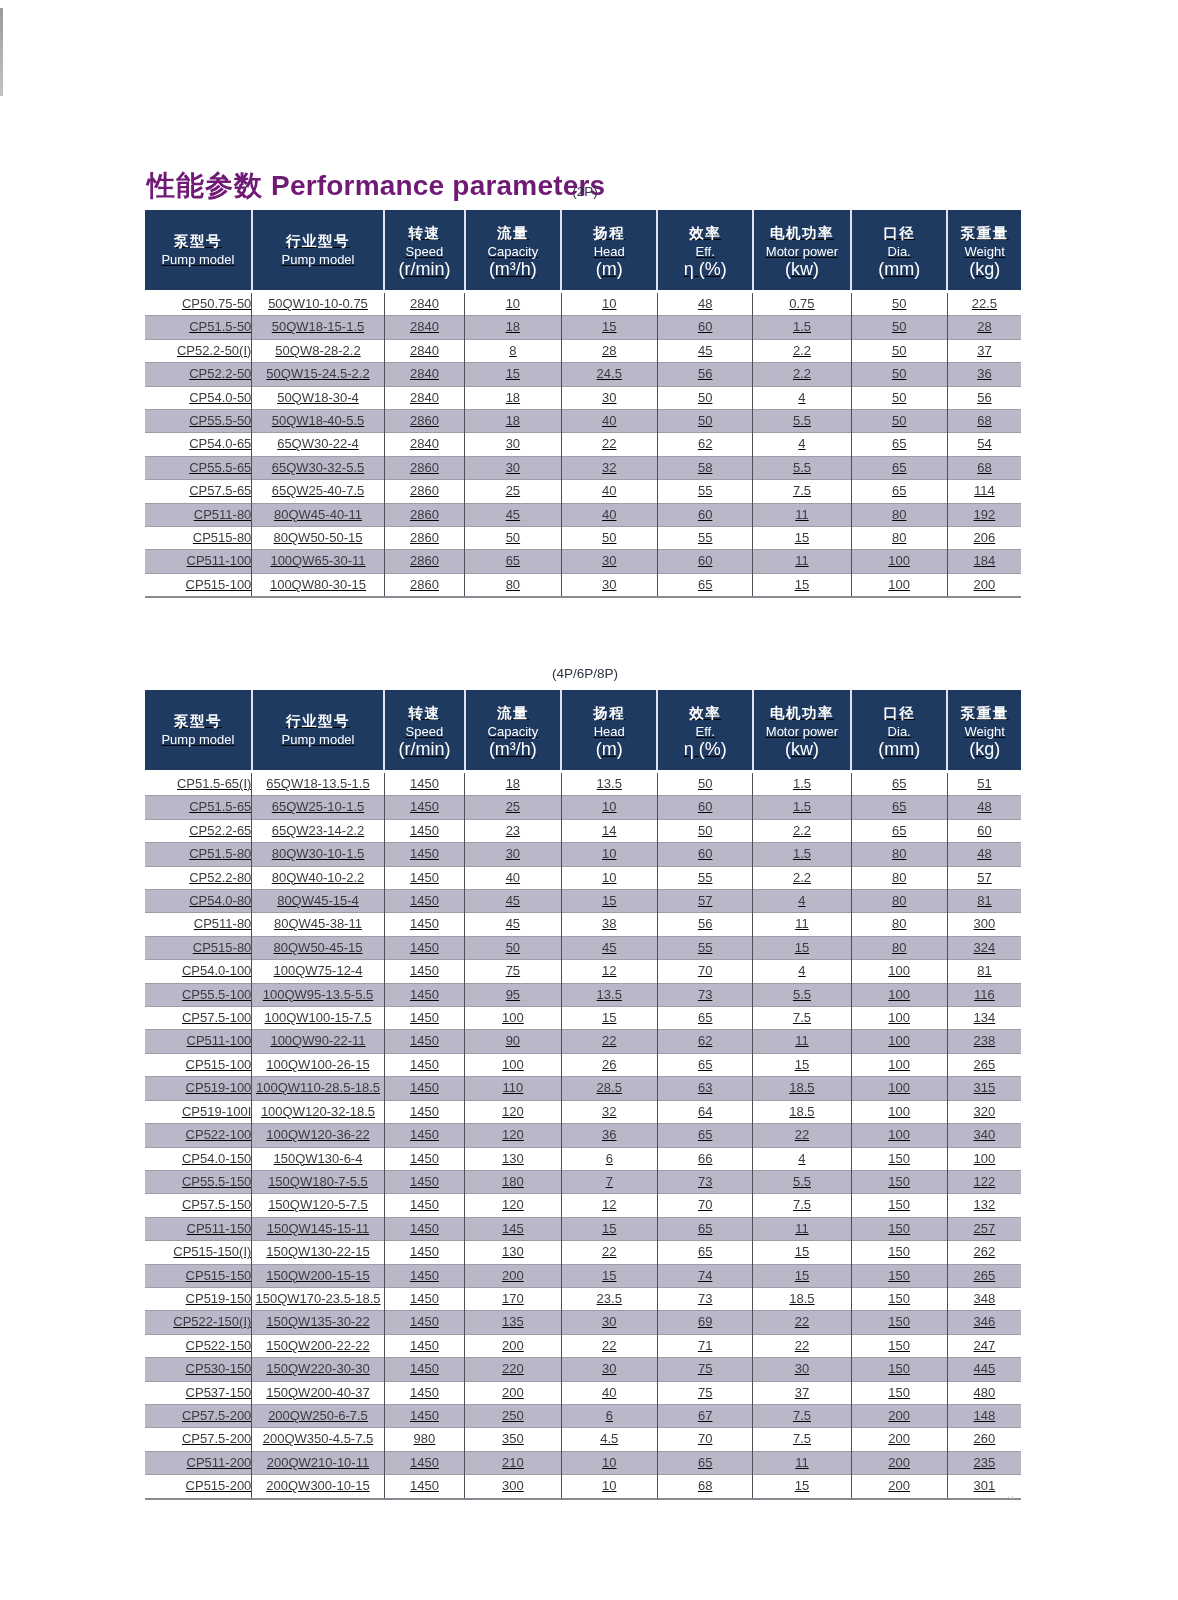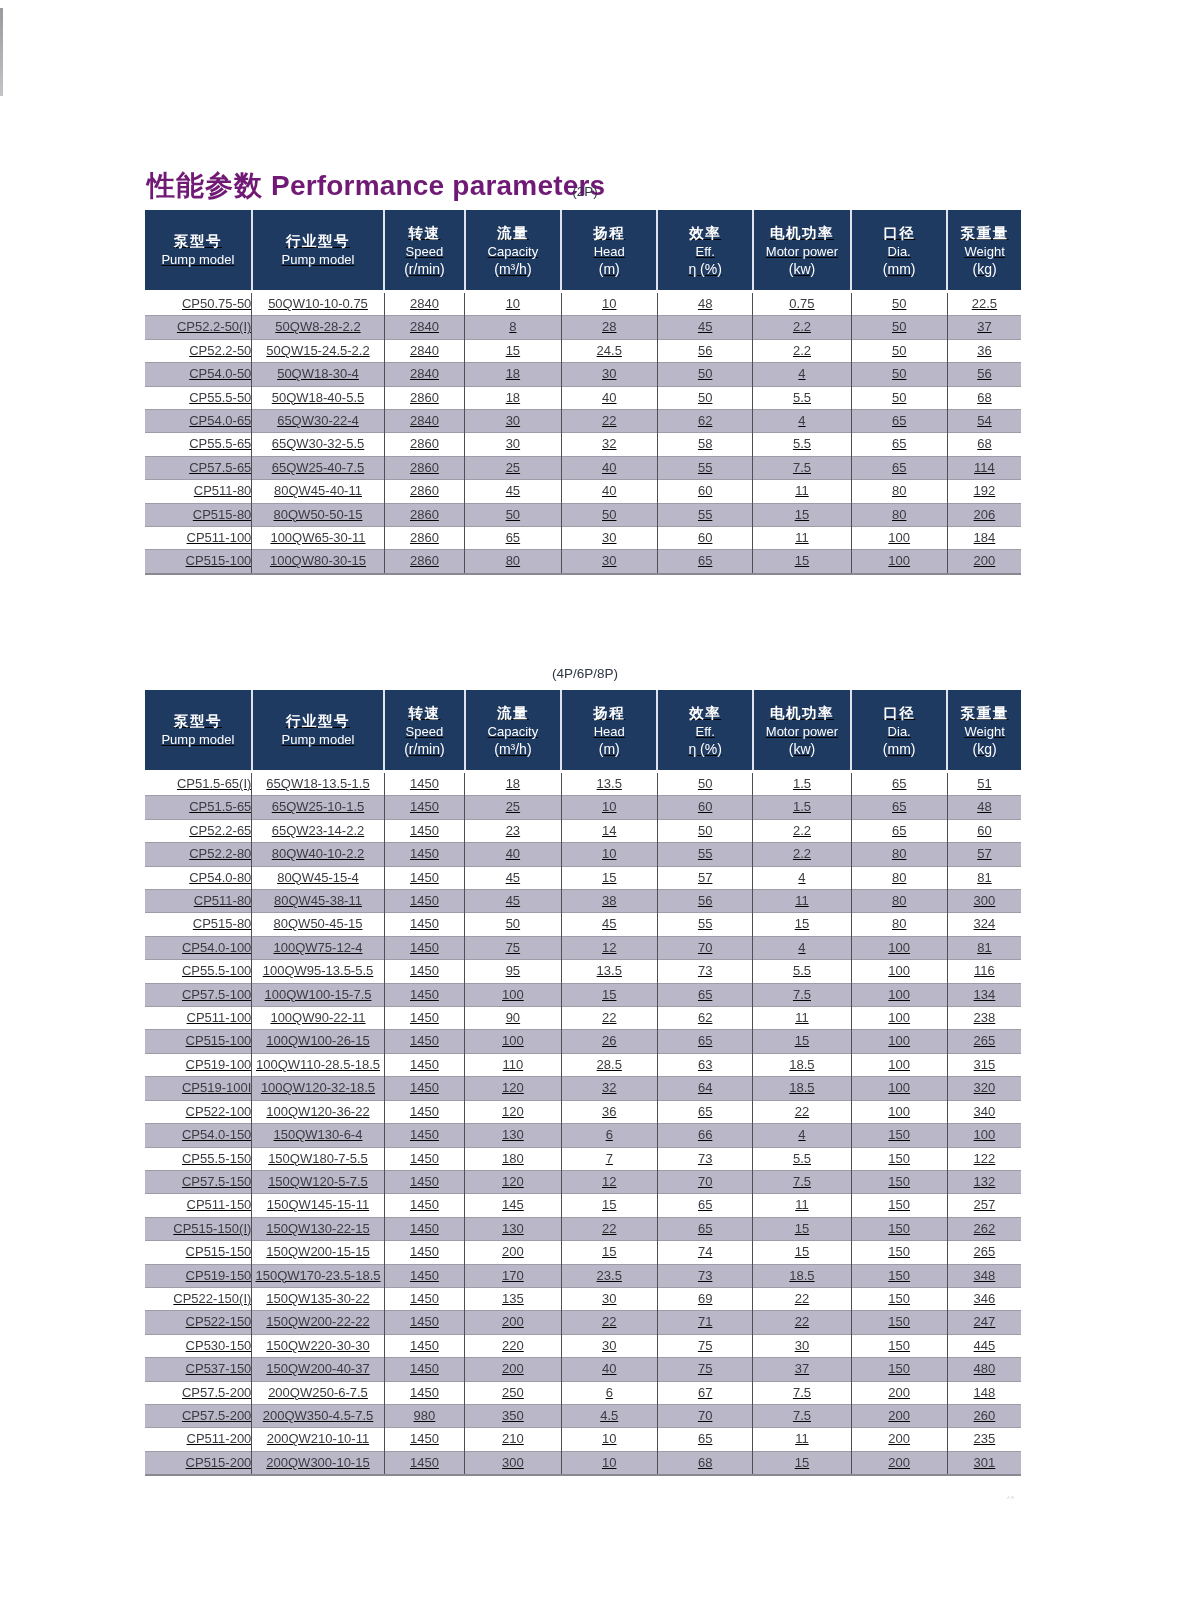--- a/index.html
+++ b/index.html
@@ -33,21 +33,21 @@
   #table-0{top:210px;}
   #table-1{top:690px;}
   .ptable th{
     background:#1f3a60;color:#ffffff;font-weight:normal;
     height:76px;vertical-align:middle;padding:2px 0;
     border-bottom:3px solid #ffffff;
   }
   .ptable th + th{border-left:2px solid #dfe3ee;}
   .h-zh{font-size:14.5px;font-weight:bold;letter-spacing:1.5px;line-height:20px;}
   .h-en{font-size:13px;line-height:18px;}
-  .h-unit{font-size:14px;line-height:17px;}
+  .h-unit{font-size:18px;line-height:17px;}
   .ptable td{
     height:22.4px;padding:0;
     font-size:13px;color:#3d3c42;text-align:center;
     line-height:22.4px;white-space:nowrap;overflow:hidden;
   }
   .ptable td:first-child{text-align:right;padding-left:13px;}
   .ptable tbody tr + tr td{border-top:1px solid #9e9ca6;}
   .ptable td + td{border-left:1px solid #4f4e55;}
   .ptable tbody tr:nth-child(even){background:#b9b7c8;}
   .ptable tbody tr:last-child td{border-bottom:2px solid #8a8992;}
@@ -133,20 +133,31 @@
         <td>50QW10-10-0.75</td>
         <td>2840</td>
         <td>10</td>
         <td>10</td>
         <td>48</td>
         <td>0.75</td>
         <td>50</td>
         <td>22.5</td>
       </tr>
       <tr>
+        <td>CP51.5-50</td>
+        <td>50QW18-15-1.5</td>
+        <td>2840</td>
+        <td>18</td>
+        <td>15</td>
+        <td>60</td>
+        <td>1.5</td>
+        <td>50</td>
+        <td>28</td>
+      </tr>
+      <tr>
         <td>CP52.2-50(I)</td>
         <td>50QW8-28-2.2</td>
         <td>2840</td>
         <td>8</td>
         <td>28</td>
         <td>45</td>
         <td>2.2</td>
         <td>50</td>
         <td>37</td>
       </tr>
@@ -352,20 +363,31 @@
         <td>65QW23-14-2.2</td>
         <td>1450</td>
         <td>23</td>
         <td>14</td>
         <td>50</td>
         <td>2.2</td>
         <td>65</td>
         <td>60</td>
       </tr>
       <tr>
+        <td>CP51.5-80</td>
+        <td>80QW30-10-1.5</td>
+        <td>1450</td>
+        <td>30</td>
+        <td>10</td>
+        <td>60</td>
+        <td>1.5</td>
+        <td>80</td>
+        <td>48</td>
+      </tr>
+      <tr>
         <td>CP52.2-80</td>
         <td>80QW40-10-2.2</td>
         <td>1450</td>
         <td>40</td>
         <td>10</td>
         <td>55</td>
         <td>2.2</td>
         <td>80</td>
         <td>57</td>
       </tr>

